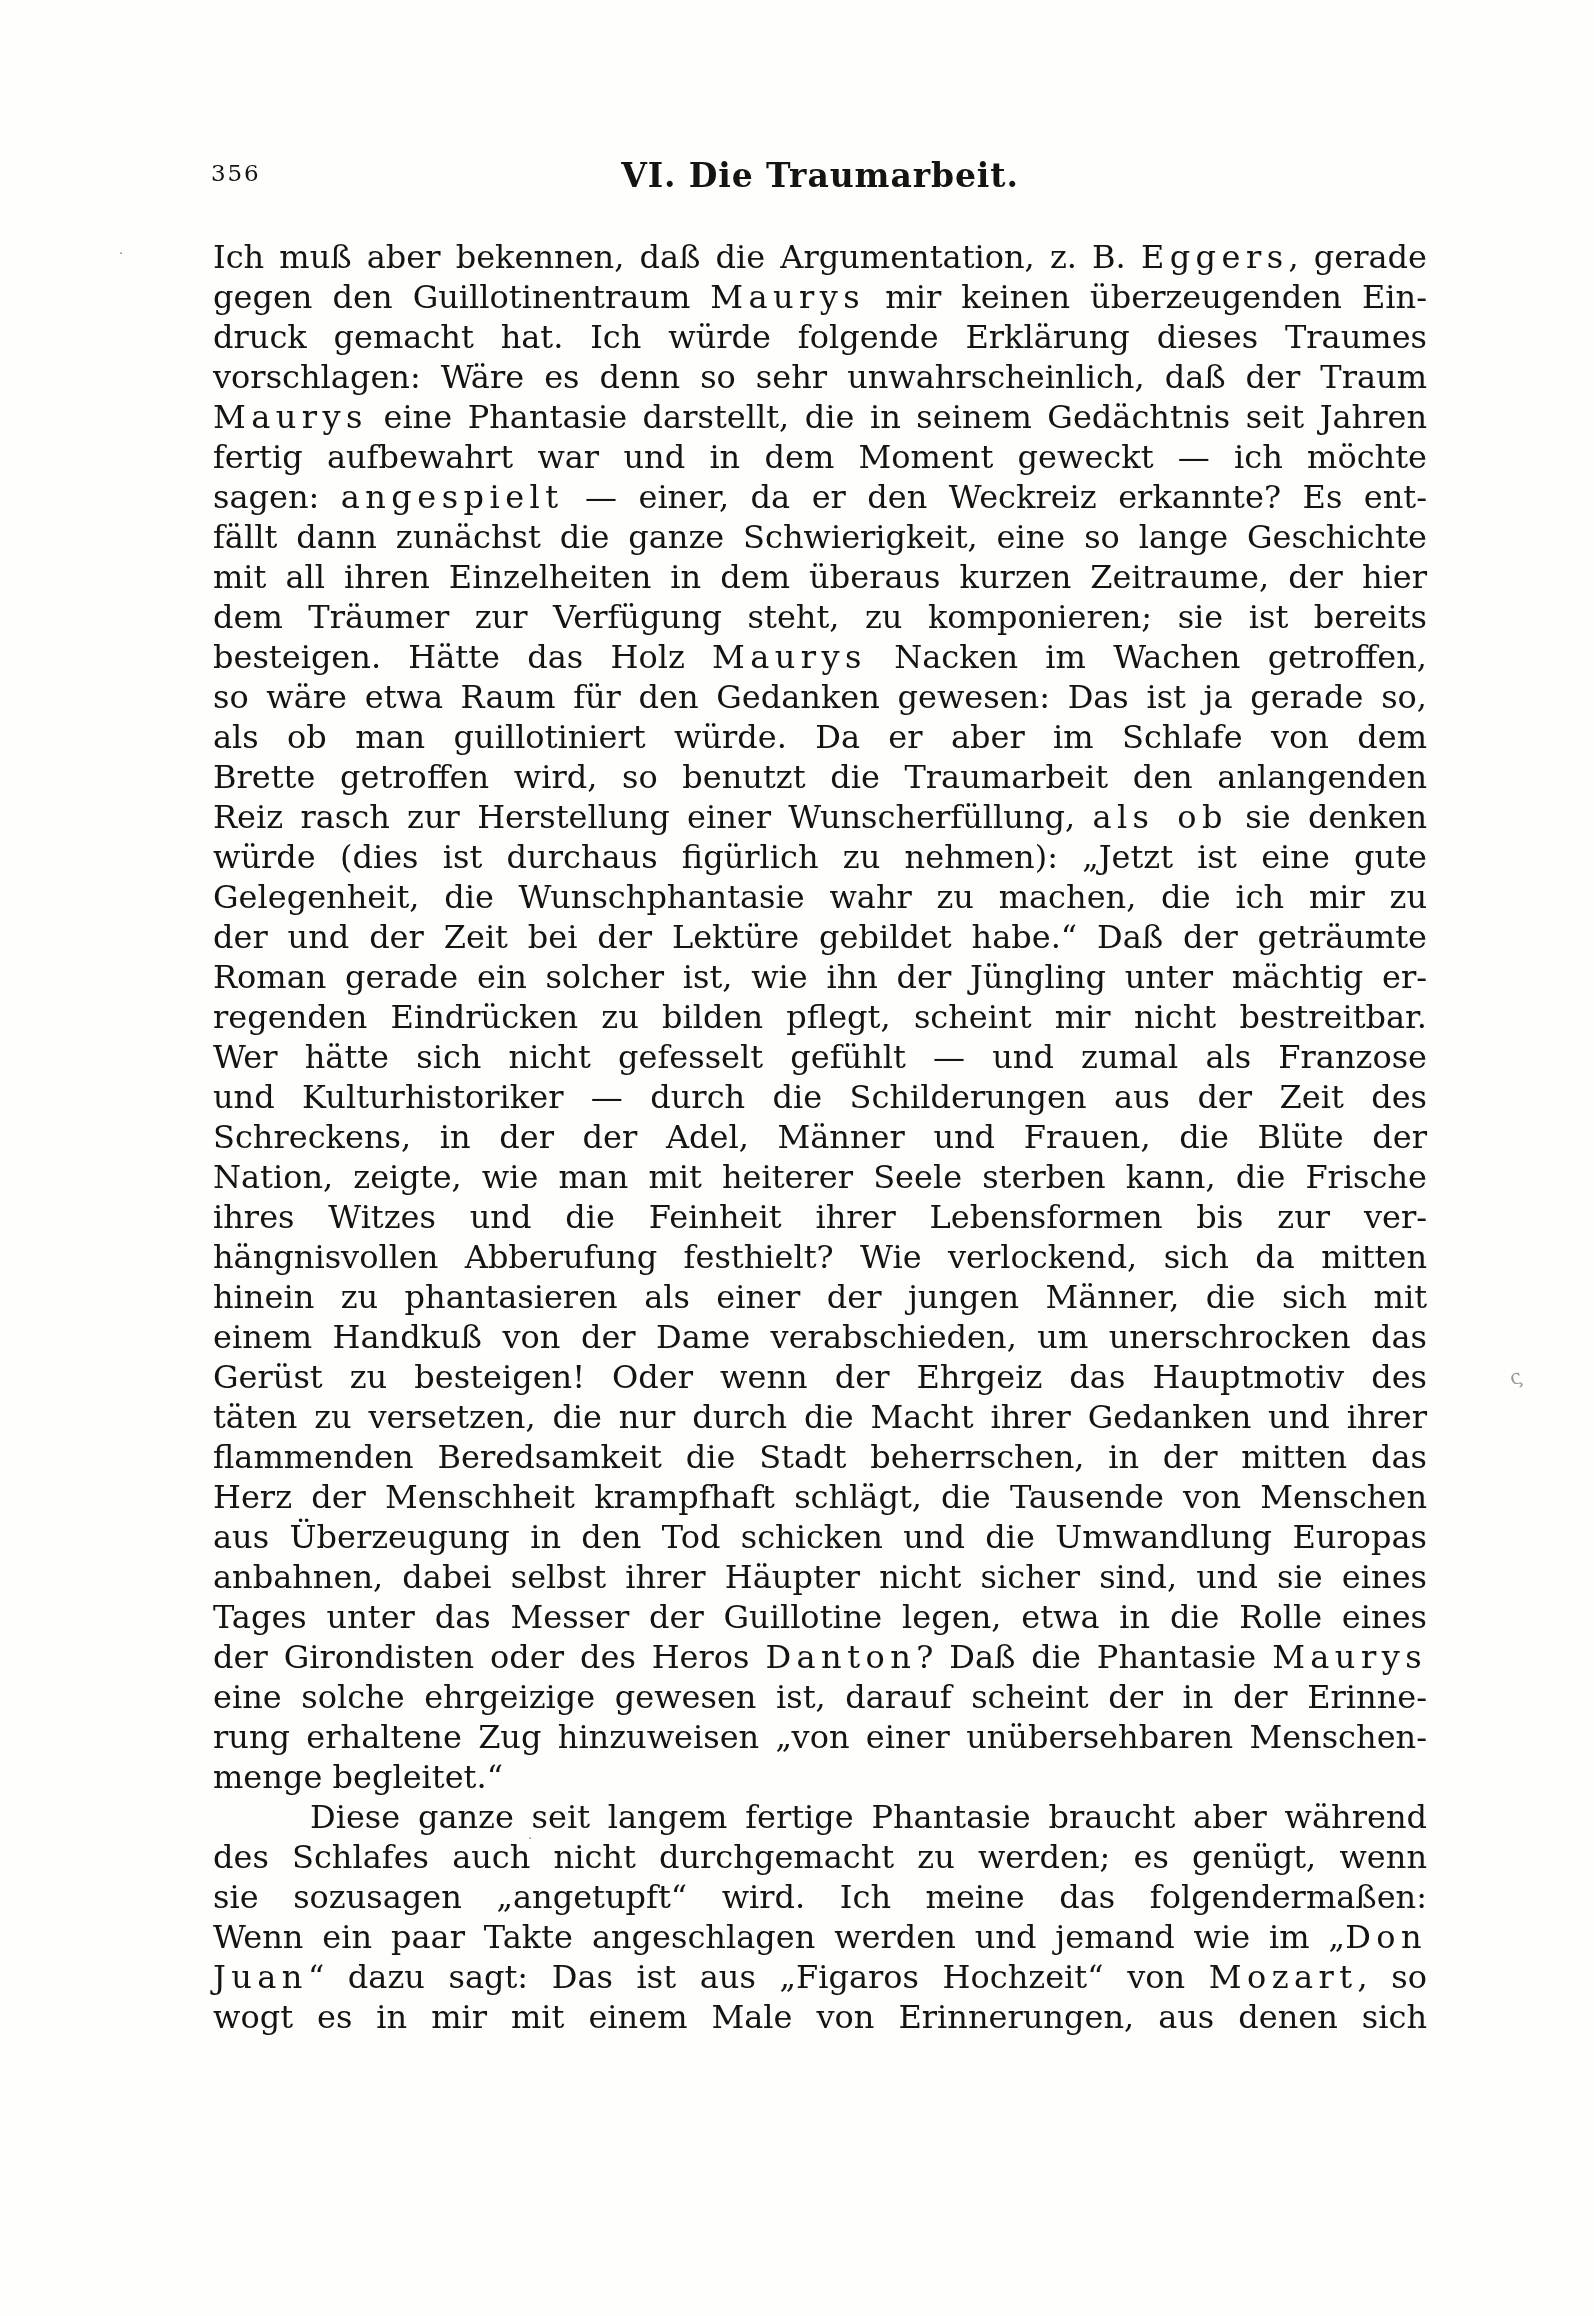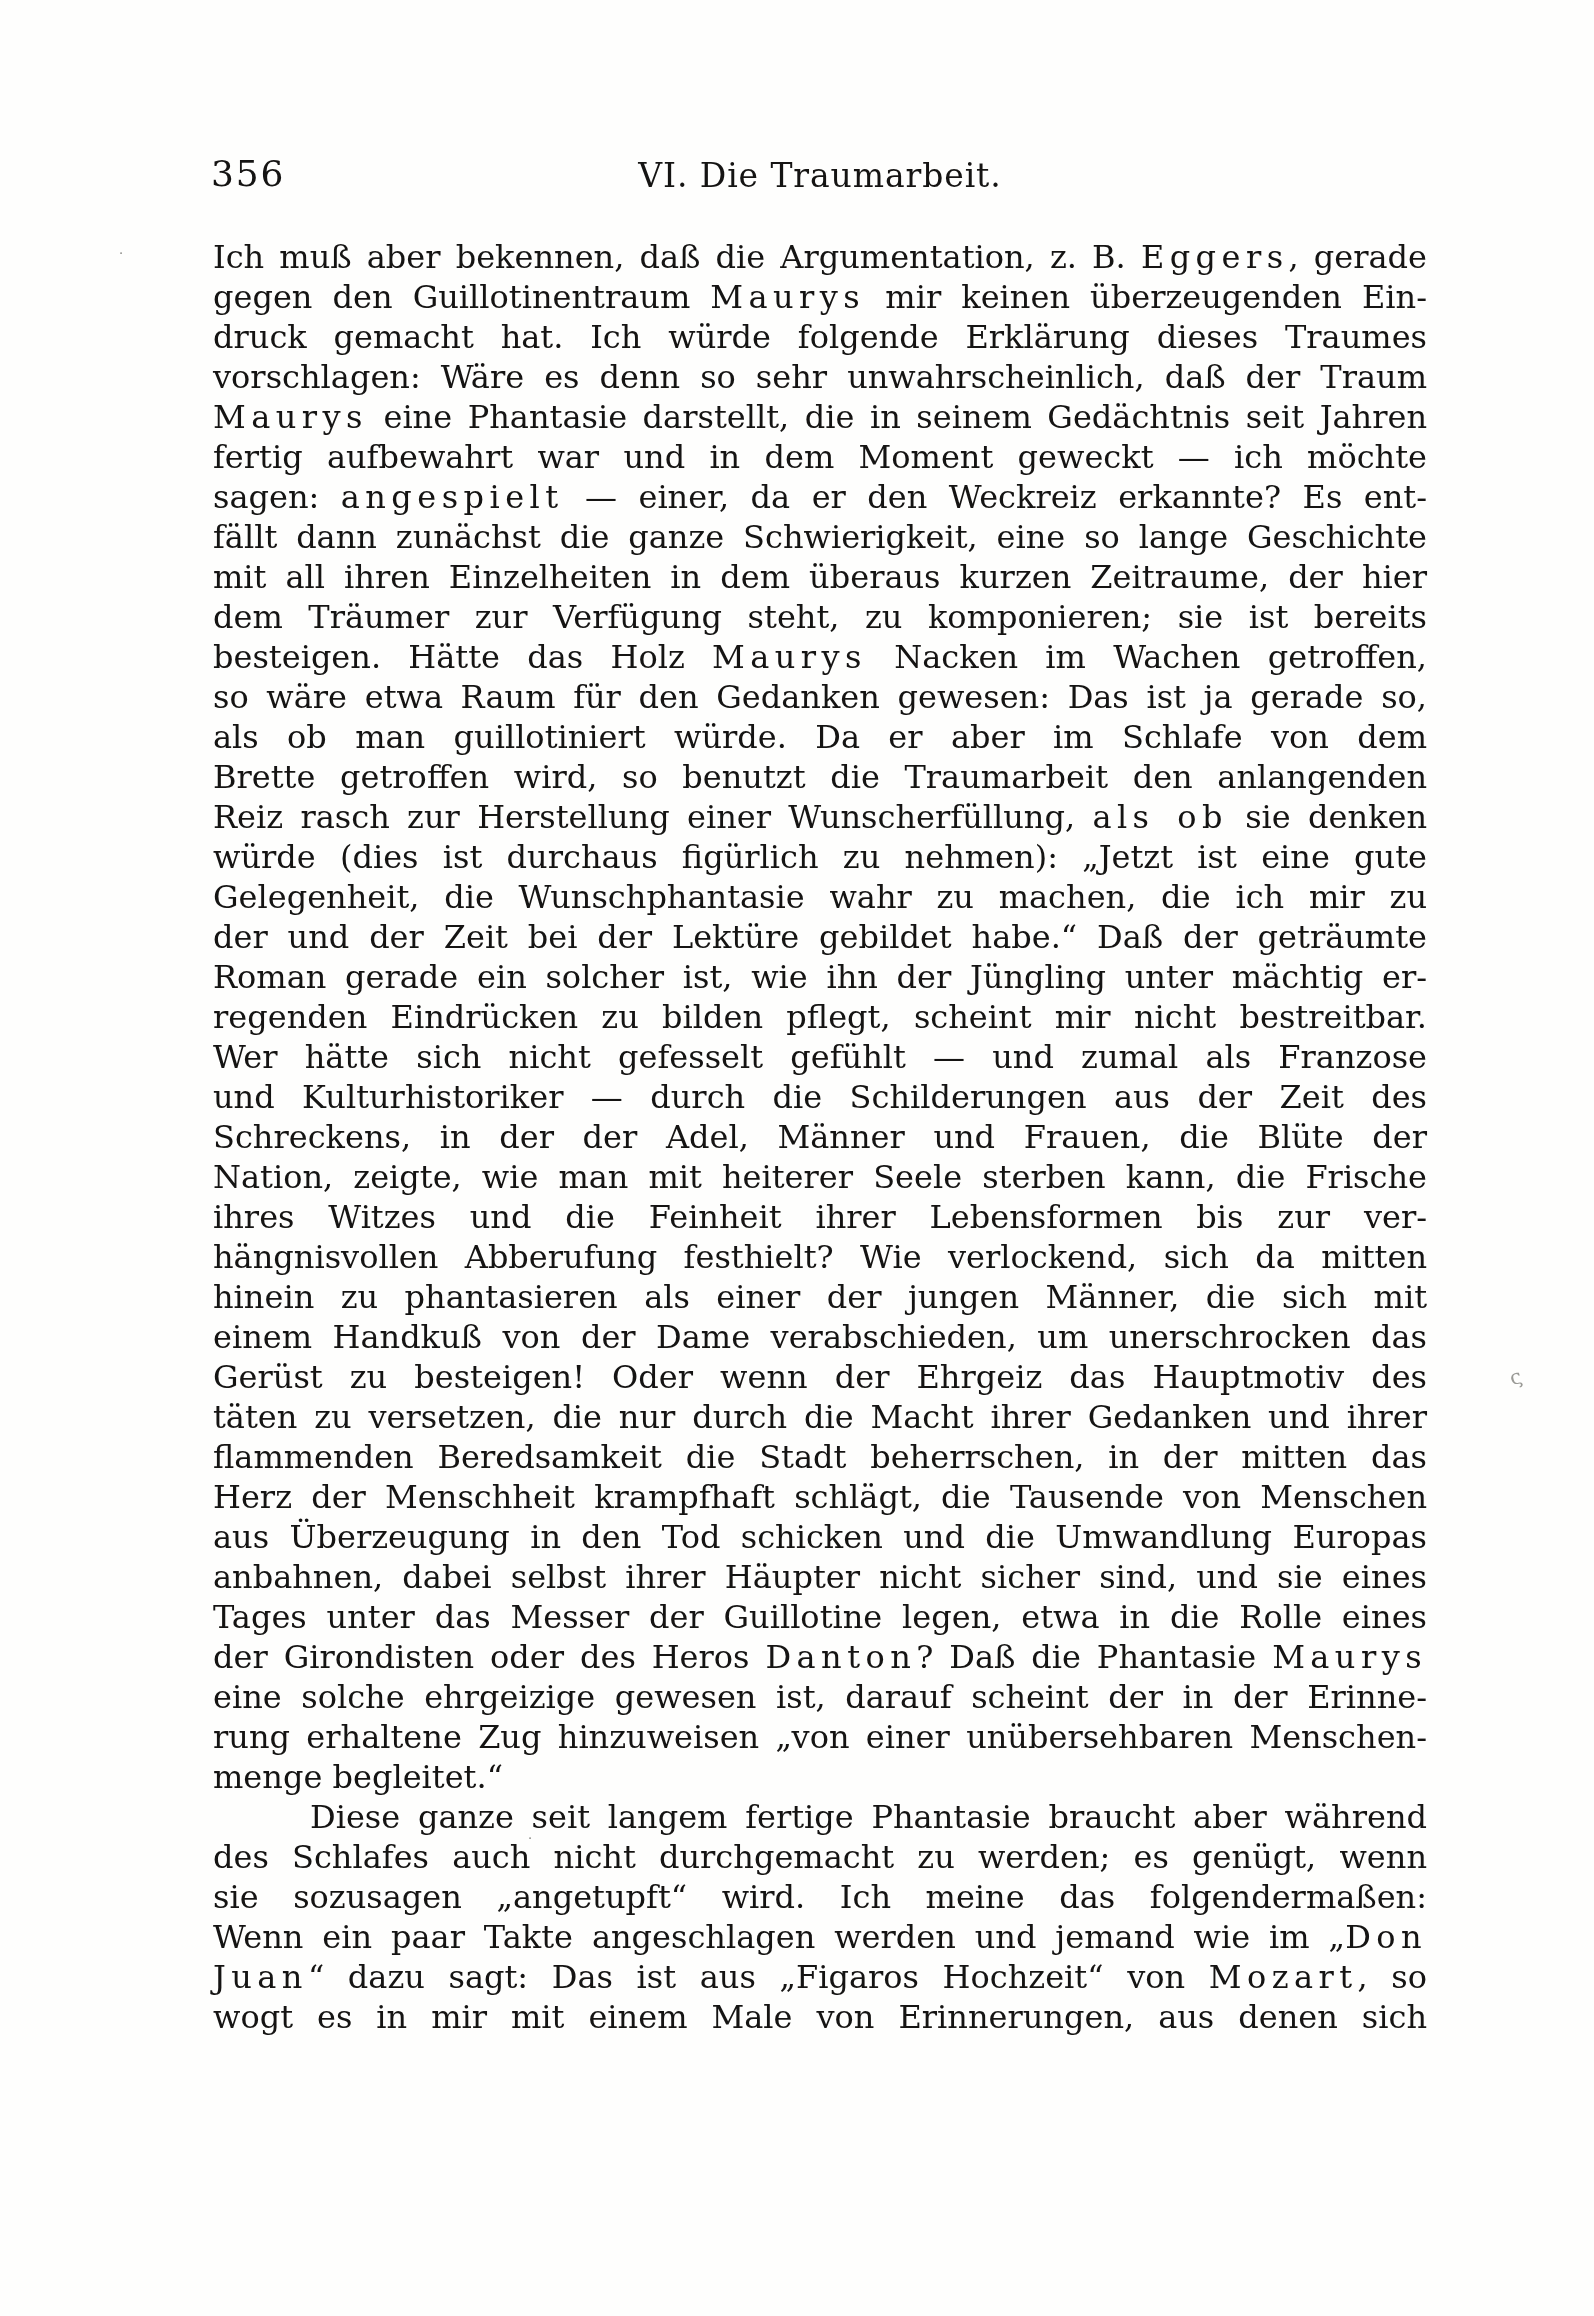--- a/index.html
+++ b/index.html
@@ -11,34 +11,34 @@
     background: #fefefd;
     font-family: "DejaVu Serif", "Liberation Serif", serif;
     color: #151413;
     overflow: hidden;
   }
 
   .page-number {
     position: absolute;
     left: 211px;
     top: 153px;
-    font-size: 36px;
+    font-size: 23px;
     line-height: 41px;
     letter-spacing: 1.9px;
   }
 
   .running-head {
     position: absolute;
     left: 213px;
     top: 157px;
     width: 1214px;
     text-align: center;
     font-size: 33px;
     line-height: 37px;
-    font-weight: 400;
+    font-weight: 700;
     letter-spacing: 0.9px;
   }
 
   .text-block {
     position: absolute;
     left: 213px;
     top: 237px;
     width: 1214px;
   }
 

